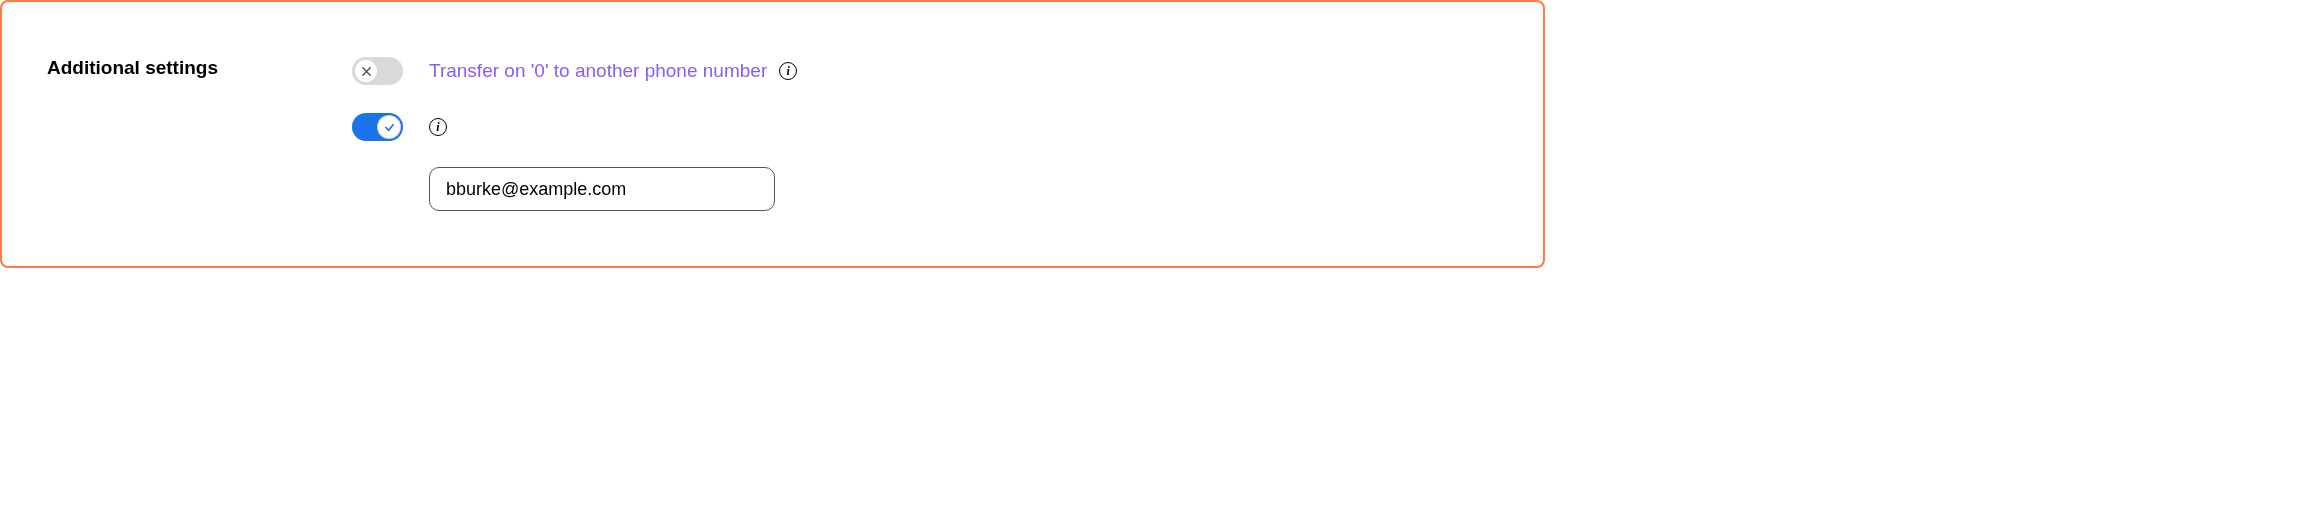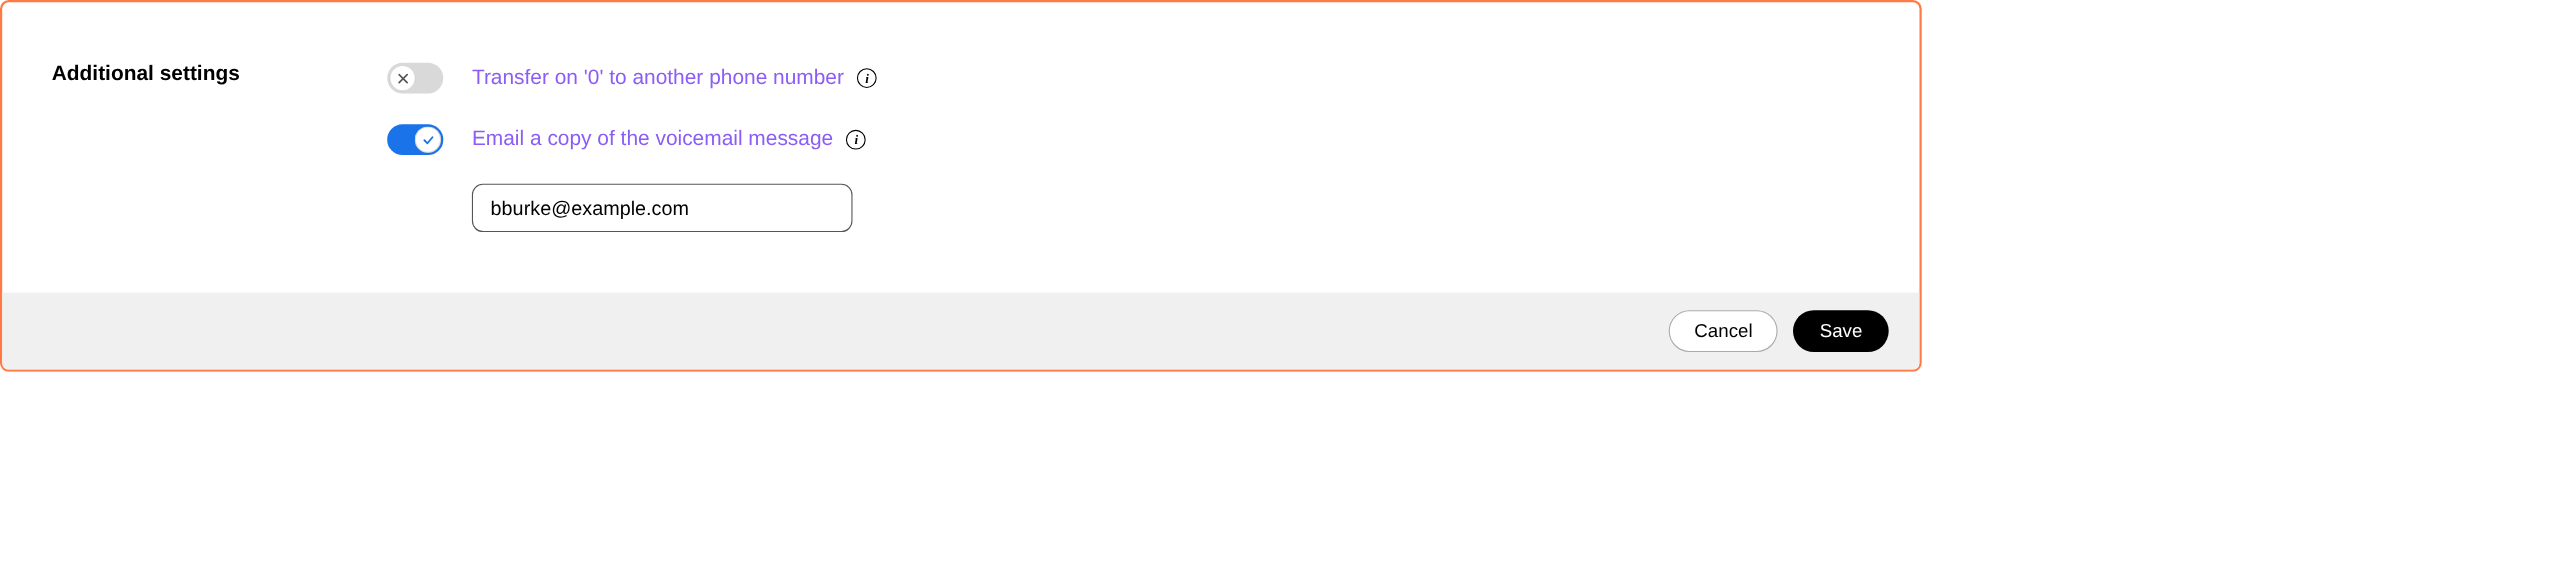--- a/index.html
+++ b/index.html
@@ -5,21 +5,21 @@
     * {
       box-sizing: border-box;
       margin: 0;
       padding: 0;
     }
     body {
       font-family: -apple-system, BlinkMacSystemFont, "Segoe UI", Helvetica, Arial, sans-serif;
       background: #fff;
     }
     .container {
-      width: 1747px;
+      width: 1545px;
       border: 2px solid #ff7a45;
       border-radius: 8px;
       background: #fff;
       overflow: hidden;
     }
     .content {
       padding: 55px 45px 55px 45px;
       display: flex;
       align-items: flex-start;
     }
@@ -164,28 +164,23 @@
       </div>
 
       <div class="setting-row">
         <div class="toggle toggle-on">
           <div class="toggle-knob">
             <svg viewBox="0 0 12 12">
               <path d="M2 6 L5 9 L10 3" stroke="#1a73e8" stroke-width="1.8" fill="none" stroke-linecap="round" stroke-linejoin="round"></path>
             </svg>
           </div>
         </div>
-        <span class="setting-label">Email a copy of the voicemail message</span>
         <span class="info-icon"></span>
       </div>
 
       <div class="email-input-row">
         <input type="text" class="email-input" value="bburke@example.com" style="">
       </div>
 
     </div>
   </div>
 
-  <div class="footer">
-    <button class="btn btn-cancel">Cancel</button>
-    <button class="btn btn-save">Save</button>
-  </div>
 </div>
 
 </body></html>

